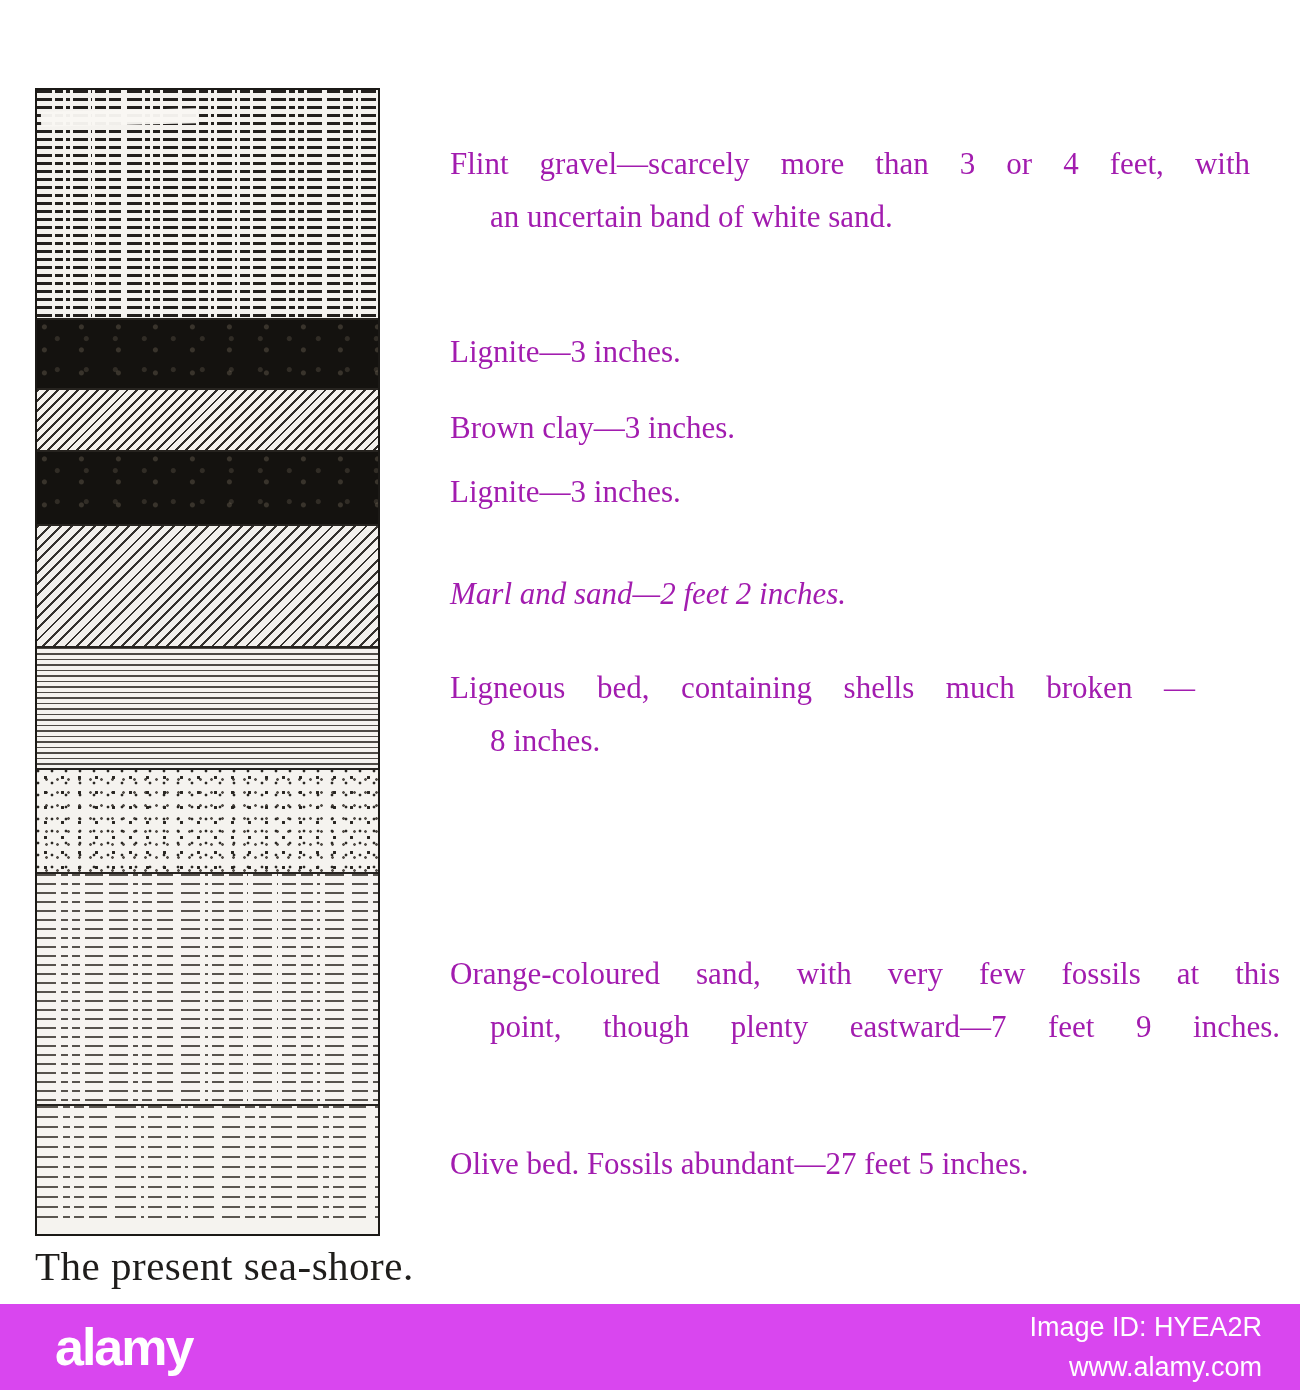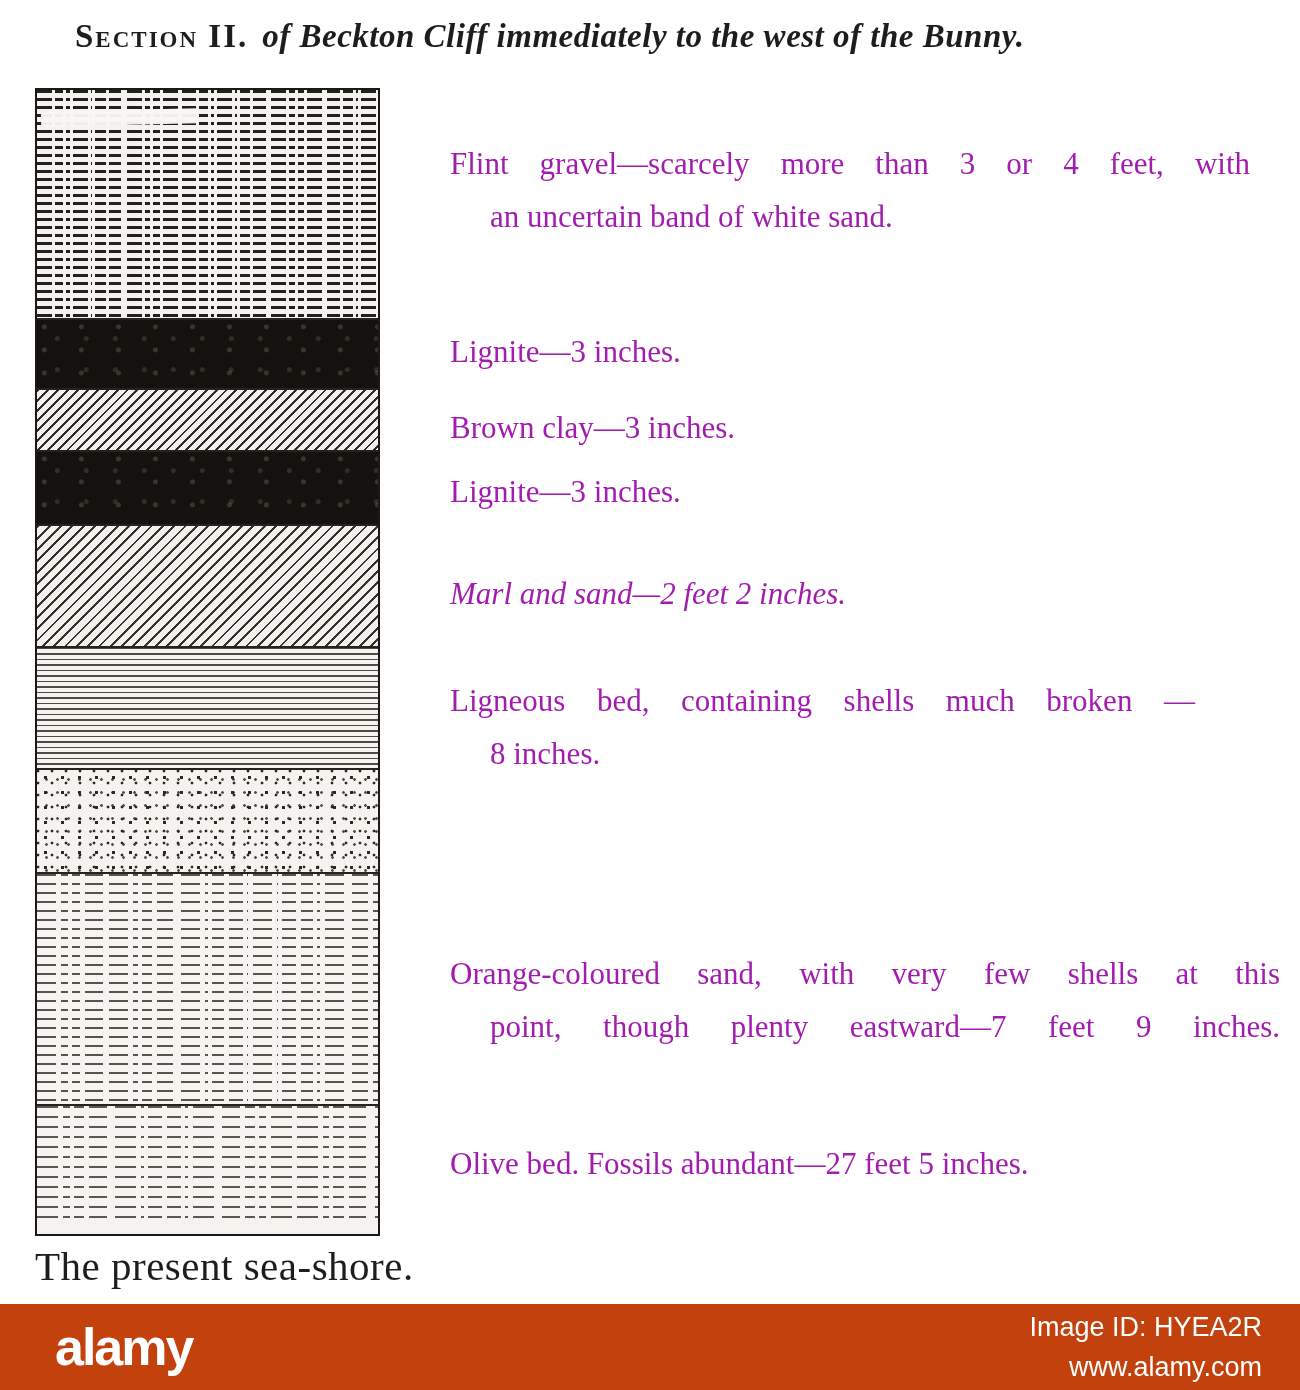--- a/index.html
+++ b/index.html
@@ -102,53 +102,50 @@
     font-size:31px;line-height:1.7;color:#a21caf;
   }
   .lbl .cont{display:block;margin-left:40px;}
   .just{display:block;text-align:justify;text-align-last:justify;}
   .lbl-flint{top:138px;}
   .lbl-flint .just{width:800px;}
   .lbl-lignite-upper{top:326px;}
   .lbl-brown-clay{top:394px;margin-top:8px;}
   .lbl-lignite-lower{top:466px;}
   .lbl-marl{top:568px;font-style:italic;}
-  .lbl-ligneous{top:662px;margin-top:13px;}
+  .lbl-ligneous{top:662px;}
   .lbl-ligneous .just{width:745px;}
   .lbl-grey{top:810px;}
   .lbl-orange{top:948px;}
   .lbl-orange .just{width:830px;}
   .lbl-orange .cont{width:790px;text-align:justify;text-align-last:justify;}
   .lbl-olive{top:1138px;}
 
   
   .wm-bar{
     position:absolute;left:0;bottom:0;width:100%;height:86px;
-    background:#c2410c;
+    background:#d946ef;
     display:flex;align-items:center;justify-content:space-between;
     box-sizing:border-box;padding:0 38px 0 55px;
     font-family:"Liberation Sans","DejaVu Sans",sans-serif;
   }
   .wm-brand{
     color:#ffffff;font-size:52px;font-weight:700;letter-spacing:-2px;
     line-height:1;
   }
   .wm-info{
     color:#ffffff;text-align:right;font-size:27px;line-height:1.5;
     font-weight:400;
   }
 </style>
 </head>
 <body>
 
 <div id="page">
 
-  <div class="title">
-    <span class="prefix">Section II.</span><span class="rest">of Beckton Cliff immediately to the west of the Bunny.</span>
-  </div>
 
   <div class="column">
     <div class="layer pat-flint" title="Flint gravel">
       <div class="white-sand-band"></div>
     </div>
     <div class="layer pat-lignite" title="Lignite (upper)"></div>
     <div class="layer pat-hatch-clay" title="Brown clay"></div>
     <div class="layer pat-lignite lower" title="Lignite (lower)"></div>
     <div class="layer pat-hatch-marl" title="Marl and sand"></div>
     <div class="layer pat-lines" title="Ligneous bed"></div>
@@ -172,21 +169,21 @@
 
   <div class="lbl lbl-marl">Marl and sand—2 feet 2 inches.</div>
 
   <div class="lbl lbl-ligneous">
     <span class="just">Ligneous bed, containing shells much broken —</span>
     <span class="cont">8 inches.</span>
   </div>
 
 
   <div class="lbl lbl-orange">
-    <span class="just">Orange-coloured sand, with very few shells at this</span>
+    <span class="just">Orange-coloured sand, with very few fossils at this</span>
     <span class="cont">point, though plenty eastward—7 feet 9 inches.</span>
   </div>
 
   <div class="lbl lbl-olive">Olive bed.  Fossils abundant—27 feet 5 inches.</div>
 
   <div class="wm-bar">
     <div class="wm-brand">alamy</div>
     <div class="wm-info">
       <div>Image ID: HYEA2R</div>
       <div>www.alamy.com</div>

